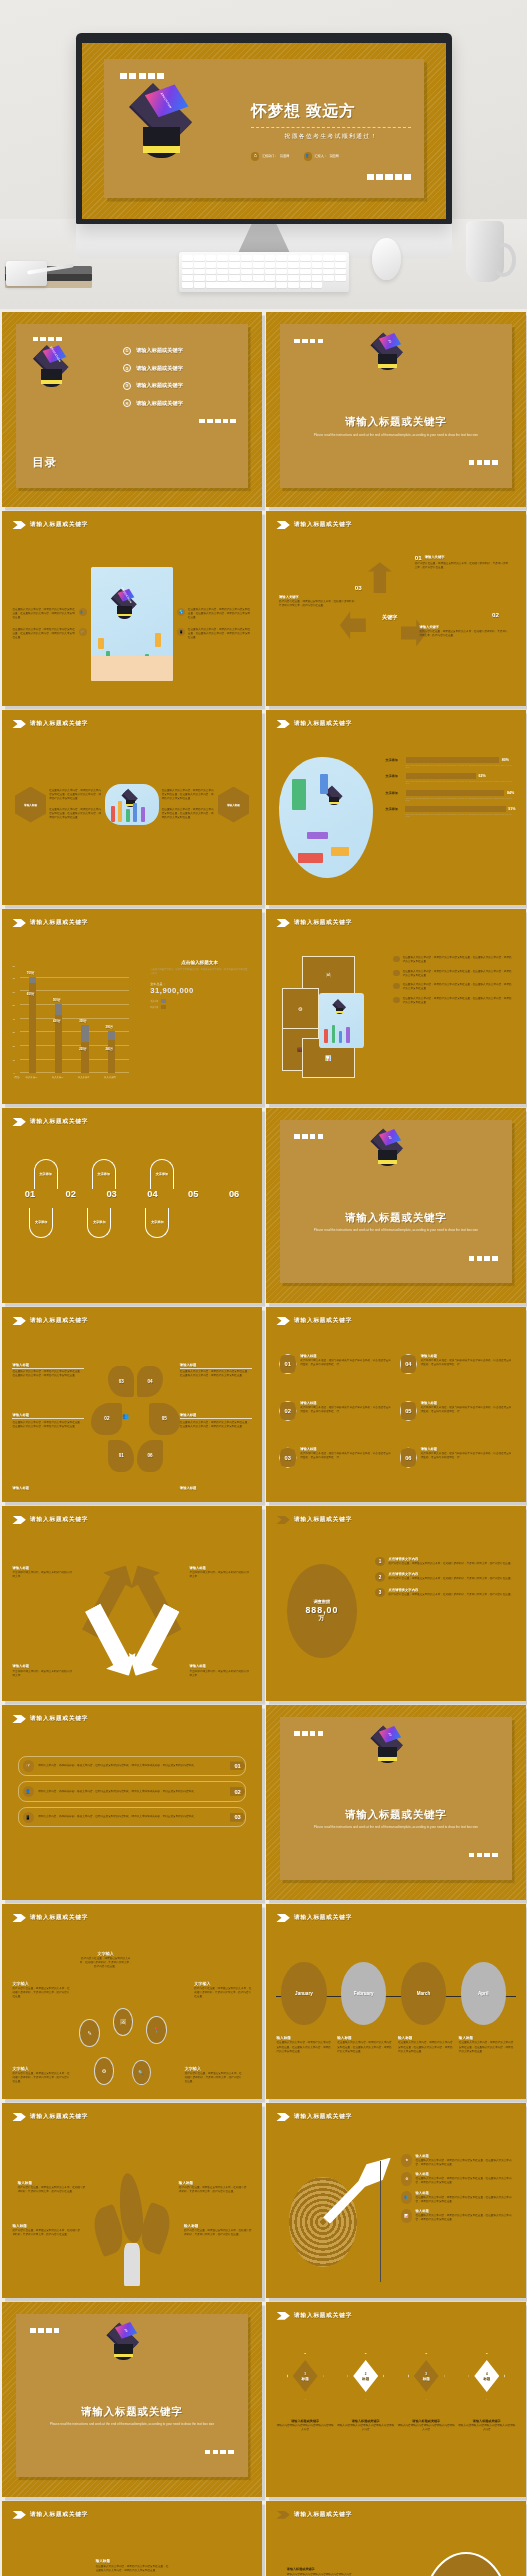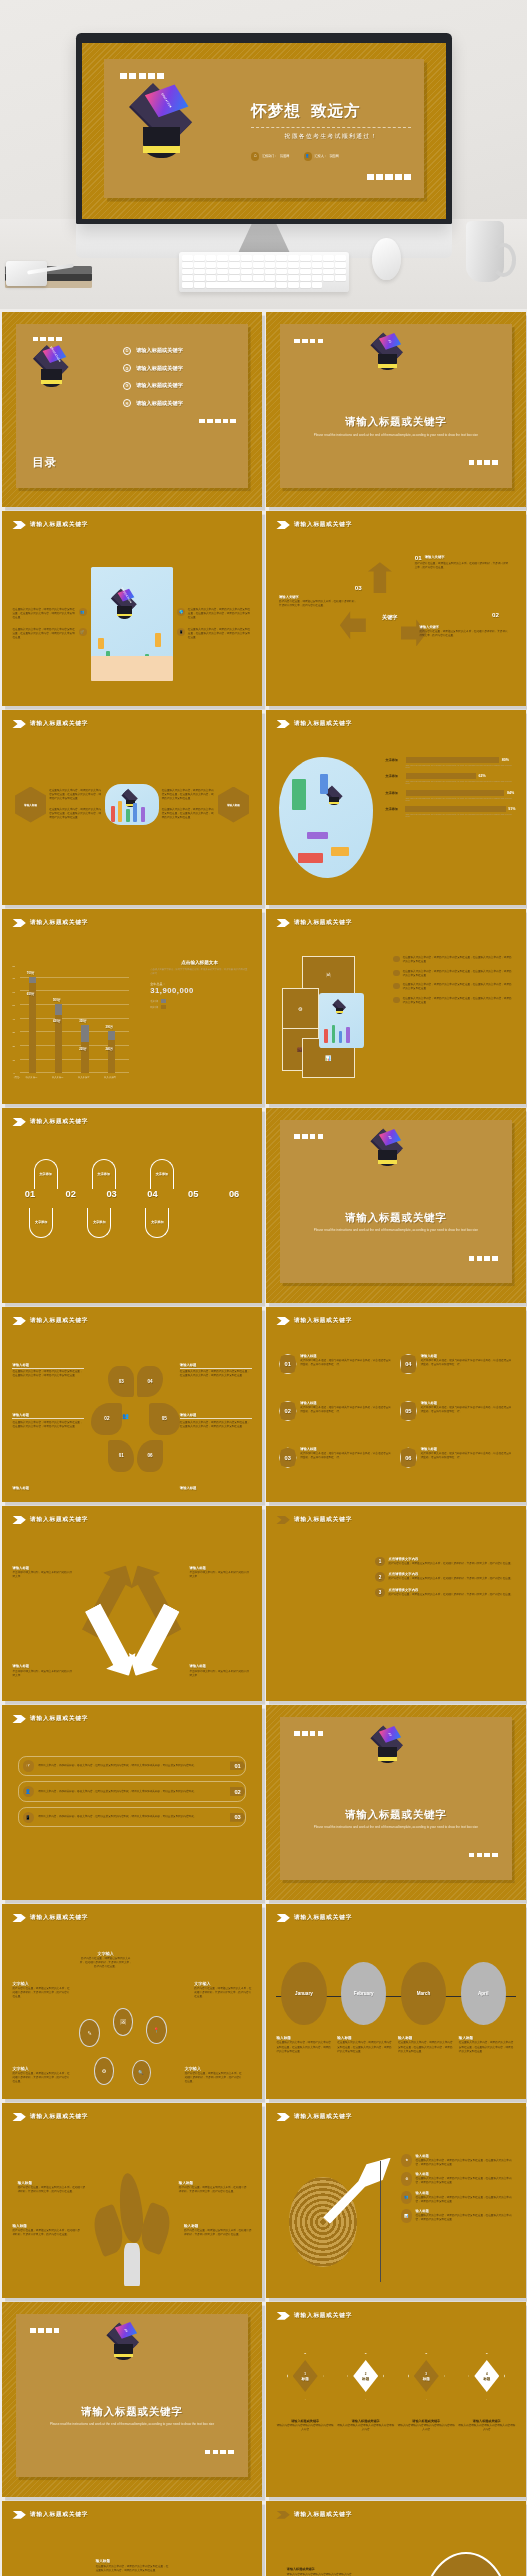--- a/index.html
+++ b/index.html
@@ -217,21 +217,21 @@
 
 <div class="hero">
   <div class="desk"></div>
 
   <div class="monitor-chin"></div>
   <div class="monitor-neck"></div>
   <div class="monitor-base"></div>
 
   <div class="monitor">
     <div class="screen">
-      <div style="position:absolute;left:6%;top:9%;right:6%;bottom:12%;background:#bd9140;box-shadow:3.1px 3.6px 0 rgba(0,0,0,.13);font-family:Liberation Mono, monospace;">
+      <div style="position:absolute;left:6%;top:9%;right:6%;bottom:12%;background:#bd9140;box-shadow:3.1px 3.6px 0 rgba(0,0,0,.13);">
         <div class="sq-row" style="position:absolute;left:5%;top:10%;">
           <span class="sq"></span>
             <span class="sq"></span>
             <span class="sq"></span>
             <span class="sq"></span>
             <span class="sq"></span>
         </div>
 
         <div class="cap" style="position:absolute;left:6%;top:24%;width:77px;height:75px;">
           <div class="board"></div>
@@ -919,20 +919,25 @@
         <div class="body-txt" style="margin-top:1.5px;">单击添加详细文字说明，或复制文本粘贴自此段只保留文字</div>
       </div>
     </div>
   </div>
 
   <div class="slide">
     <div class="sec-head">
         <span class="chev" style="background:#a0731a;"></span>
         <span class="sec-title">请输入标题或关键字</span>
       </div>
+    <div class="oval-lg" style="position:absolute;left:8%;top:30%;width:27%;height:48%;">
+      <span class="lbl" style="font-size:4.1px;">调查数据</span>
+      <span class="big-title" style="font-size:8.8px;margin-top:1.5px;">888,00</span>
+      <span class="big-title" style="font-size:5.7px;">万</span>
+    </div>
     <div style="position:absolute;left:42%;right:4%;top:26%;display:flex;flex-direction:column;gap:5.7px;">
       <div style="display:flex;gap:3.6px;align-items:flex-start;">
         <span style="width:9.8px;height:9.8px;border-radius:50%;background:#a0731a;display:flex;align-items:center;justify-content:center;flex:0 0 auto;">
             <span class="num-o" style="font-size:4.6px;">1</span>
           </span>
         <span>
             <span class="lbl" style="display:block;">点击请替换文字内容</span>
         <span class="body-txt" style="display:block;margin-top:1px;">路径内容打在这里，或者通过复制您的文本后，在此框中选择粘贴，并选择只保留文字，路径内容打在这里。</span>
           </span>
       </div>

